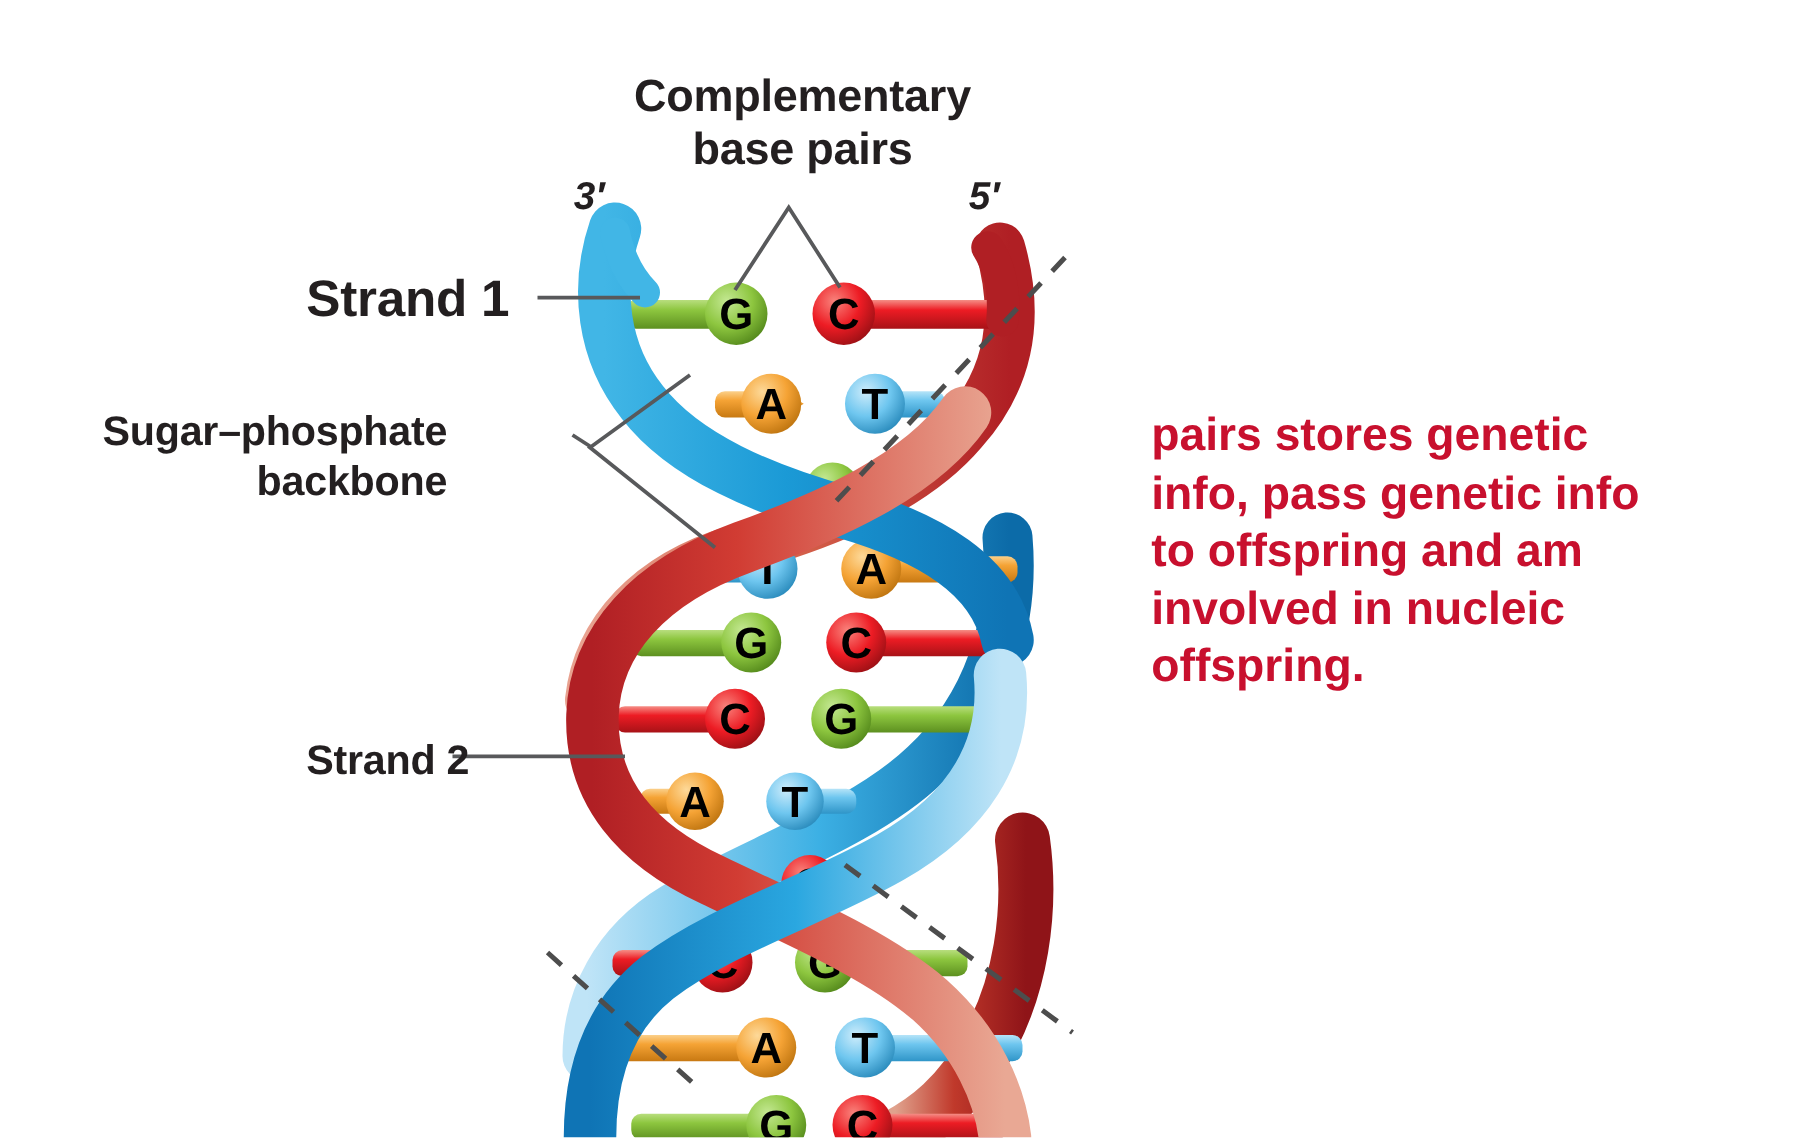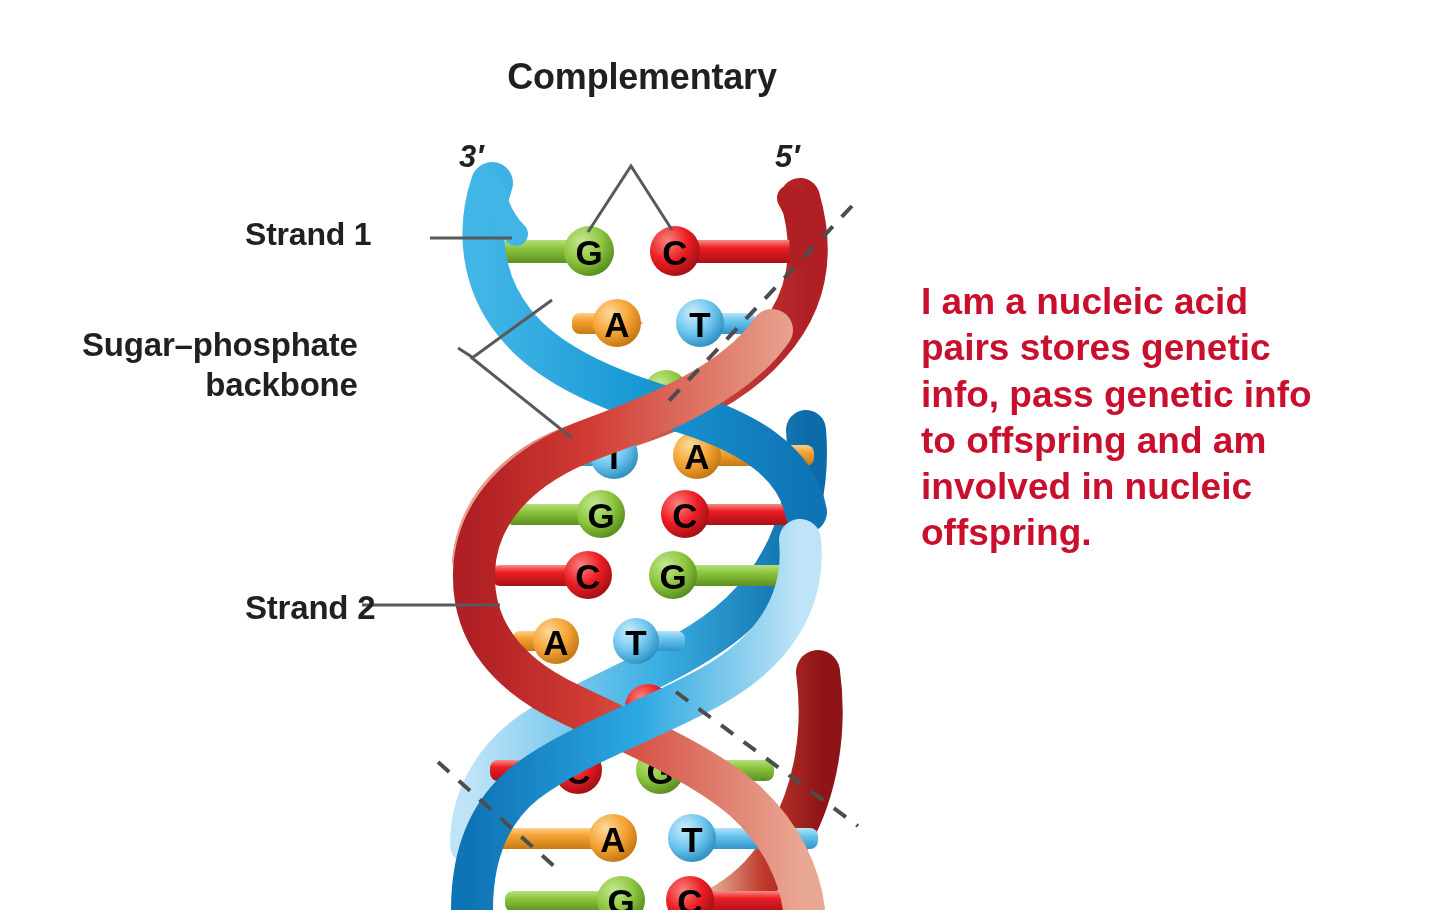--- a/index.html
+++ b/index.html
@@ -39,21 +39,21 @@
     top: 56px;
     width: 340px;
     text-align: center;
     font-size: 36px;
     line-height: 1.17;
   }
 
   #label-strand1 {
     left: 245px;
     top: 218px;
-    font-size: 32px;
+    font-size: 41px;
   }
 
   #label-sugar-phosphate {
     left: 82px;
     top: 325px;
     font-size: 33px;
     line-height: 1.22;
     text-align: right;
   }
 
@@ -342,33 +342,33 @@
     </g>
 
     <path class="leader" d="M 430,238 L 512,238"></path>
     <path class="leader" d="M 362,605 L 500,605"></path>
     <path class="bracket" d="M 552,300 L 472,358 L 572,438"></path>
     <path class="leader" d="M 458,348 L 472,357"></path>
 
     <path class="leader" d="M 588,232 L 631,166 L 672,230"></path>
   </svg>
 
-  <div class="lbl" id="title-complementary"><span>Complementary</span><br></div>
+  <div class="lbl" id="title-complementary"><span>Complementary</span><br><span>base pairs</span></div>
 
   <div class="prime" id="prime-3">3′</div>
   <div class="prime" id="prime-5">5′</div>
 
   <div class="lbl" id="label-strand1">Strand 1</div>
 
   <div class="lbl" id="label-sugar-phosphate"><span>Sugar–phosphate</span><br><span>backbone</span></div>
 
   <div class="lbl" id="label-strand2">Strand 2</div>
 
   <div id="note-text">
-    <span>I am a nucleic acid</span><br>
+    <br>
     <span>pairs stores genetic</span><br>
     <span>info, pass genetic info</span><br>
     <span>to offspring and am</span><br>
     <span>involved in nucleic</span><br>
     <span>offspring.</span>
   </div>
 
 </div>
 
 </body></html>

